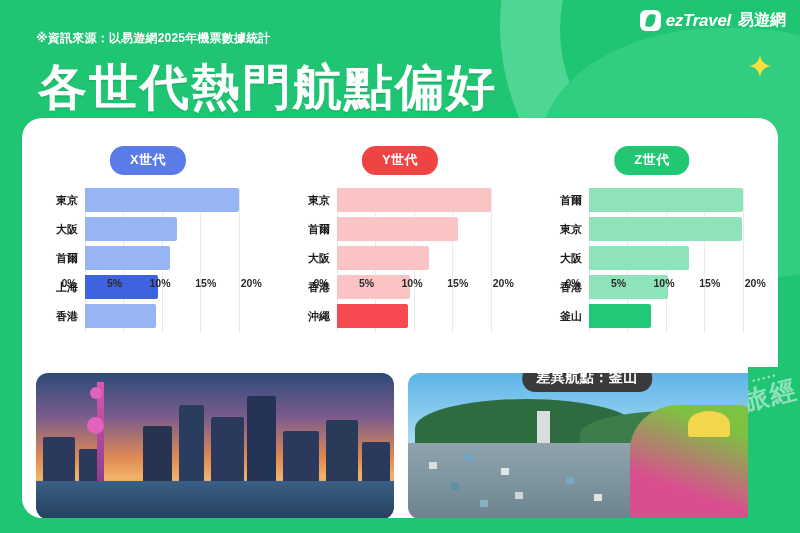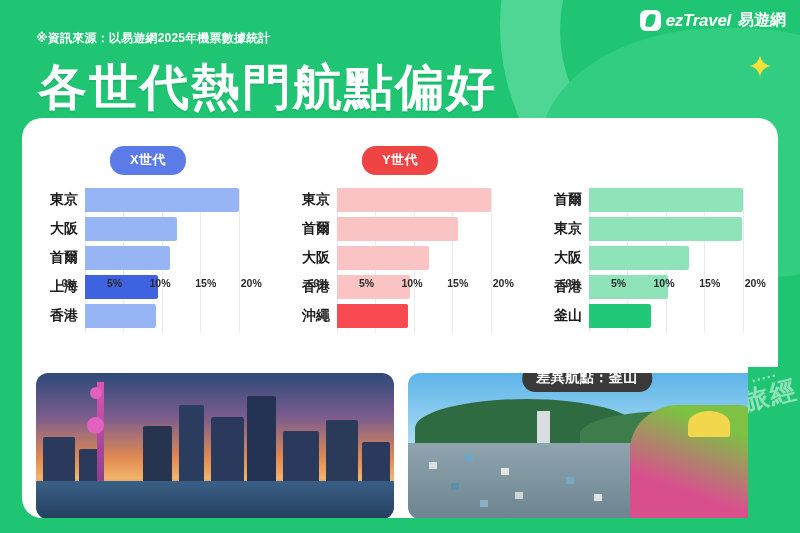--- a/index.html
+++ b/index.html
@@ -48,21 +48,21 @@
   .charts{position:absolute;left:0;top:12px;width:756px;height:235px;display:flex;}
   .chart{flex:1;position:relative;}
 
   .pill{position:absolute;top:16px;left:50%;transform:translateX(-50%);
     padding:5px 20px 6px;border-radius:14px;color:#ffffff;font-size:13px;
     font-weight:bold;white-space:nowrap;letter-spacing:.5px;}
 
   .plot{position:absolute;left:16px;top:58px;right:16px;height:145px;}
   .rows{position:absolute;left:0;top:0;right:0;bottom:0;}
   .row{position:absolute;left:0;right:0;display:flex;align-items:center;height:24px;}
-  .cat{width:40px;text-align:right;padding-right:7px;font-size:14px;
+  .cat{width:40px;text-align:right;padding-right:7px;font-size:11px;
     font-weight:bold;color:#1c1c1c;flex:none;}
   .track{position:relative;flex:1;height:24px;}
   .bar{position:absolute;left:0;top:0;height:100%;border-radius:0 2px 2px 0;}
 
   .grid{position:absolute;left:47px;top:0;right:0;bottom:0;pointer-events:none;}
   .gl{position:absolute;top:0;bottom:0;width:1px;background:#e9e9ef;}
 
   .axis{position:absolute;left:47px;right:0;top:145px;height:18px;}
   .tick{position:absolute;transform:translateX(-50%);font-size:10.5px;
     font-weight:bold;color:#2a2a2a;top:2px;}
@@ -250,20 +250,21 @@
         <div class="axis">
           <div class="tick" style="left:0%">0%</div>
           <div class="tick" style="left:22.2%">5%</div>
           <div class="tick" style="left:44.4%">10%</div>
           <div class="tick" style="left:66.7%">15%</div>
           <div class="tick" style="left:88.9%">20%</div>
         </div>
       </div>
 
       <div class="chart">
+        <div class="pill" style="background:#22c773">Z世代</div>
         <div class="plot">
           <div class="grid">
             <div class="gl" style="left:0%"></div>
             <div class="gl" style="left:22.2%"></div>
             <div class="gl" style="left:44.4%"></div>
             <div class="gl" style="left:66.7%"></div>
             <div class="gl" style="left:88.9%"></div>
           </div>
           <div class="rows">
             <div class="row" style="top:0px">

